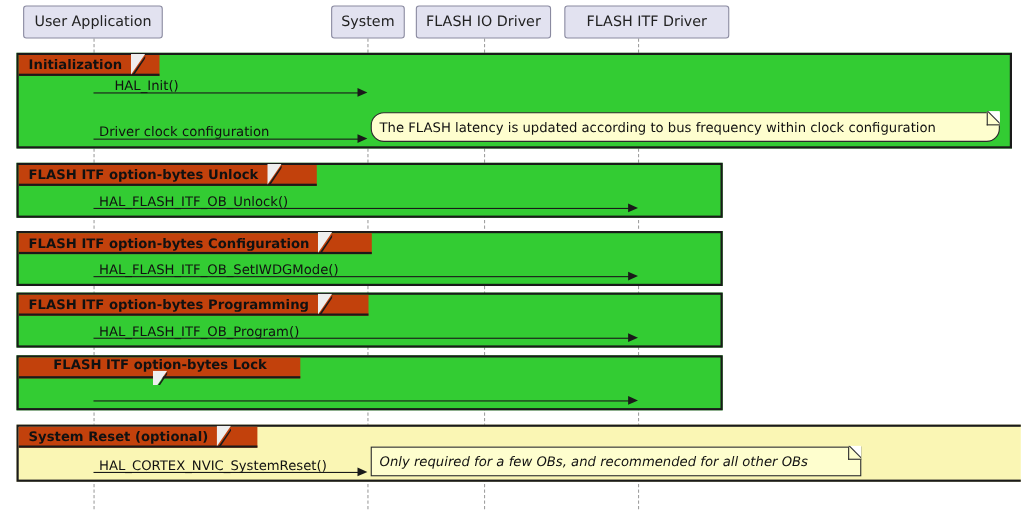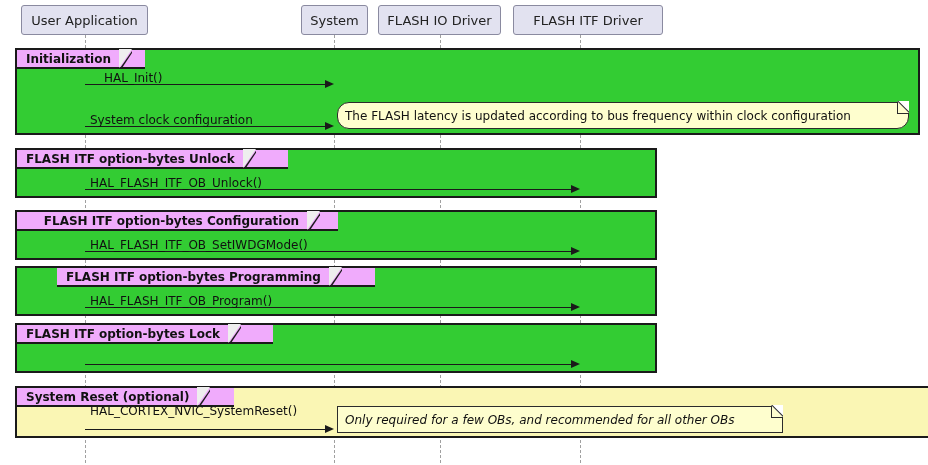--- a/index.html
+++ b/index.html
@@ -27,21 +27,21 @@
   
   .group{
     position:absolute;box-sizing:border-box;
     border:2px solid #1A1A1A;
   }
   .group.green{background:#33CC33;}
   .group.yellow{background:#FAF6B4;}
 
   .group-tab{
     position:absolute;left:0;top:0;height:19px;
-    background:#f0abfc;
+    background:#c2410c;
     display:flex;align-items:center;
     box-sizing:border-box;
     border-right:0;border-bottom:2px solid #1A1A1A;
     z-index:4;
   }
   .group-tab .tab-label{
     font-size:12px;font-weight:bold;color:#111111;
     padding:0 8px 0 9px;white-space:nowrap;line-height:1;
   }
   .group-tab .tab-corner{
@@ -117,69 +117,69 @@
       <div class="group-tab" style="width: 128px;">
         <span class="tab-label">Initialization</span>
         <span class="tab-corner"></span>
       </div>
     </div>
     <div class="msg-line" style="left: 85px; top: 84px; width: 241px;"></div>
     <div class="msg-head" style="left: 325px; top: 80px;"></div>
     <div class="msg-label" style="left: 104px; top: 72px;">HAL_Init()</div>
     <div class="msg-line" style="left: 85px; top: 126px; width: 241px;"></div>
     <div class="msg-head" style="left: 325px; top: 122px;"></div>
-    <div class="msg-label" style="left: 90px; top: 114px;">System clock configuration</div>
+    <div class="msg-label" style="left: 90px; top: 114px;">Driver clock configuration</div>
     <div class="note" style="left: 337px; top: 102px; width: 572px; height: 27px; border-radius: 12px;">
       <div class="note-fold"></div>
       <div class="note-text">The FLASH latency is updated according to bus frequency within clock configuration</div>
     </div>
     <div class="group green" style="left: 15px; top: 148px; width: 642px; height: 50px; padding-left: 36px;">
       <div class="group-tab" style="width: 271px;">
         <span class="tab-label">FLASH ITF option-bytes Unlock</span>
         <span class="tab-corner"></span>
       </div>
     </div>
     <div class="msg-line" style="left: 85px; top: 189px; width: 487px;"></div>
     <div class="msg-head" style="left: 571px; top: 185px;"></div>
     <div class="msg-label" style="left: 90px; top: 177px;">HAL_FLASH_ITF_OB_Unlock()</div>
     <div class="group green" style="left: 15px; top: 210px; width: 642px; height: 50px;">
-      <div class="group-tab" style="width: 321px; justify-content: center;">
+      <div class="group-tab" style="width: 321px;">
         <span class="tab-label">FLASH ITF option-bytes Configuration</span>
         <span class="tab-corner"></span>
       </div>
     </div>
     <div class="msg-line" style="left: 85px; top: 251px; width: 487px;"></div>
     <div class="msg-head" style="left: 571px; top: 247px;"></div>
     <div class="msg-label" style="left: 90px; top: 239px;">HAL_FLASH_ITF_OB_SetIWDGMode()</div>
     <div class="group green" style="left: 15px; top: 266px; width: 642px; height: 50px;">
-      <div class="group-tab" style="width: 318px; margin-left: 40px;">
+      <div class="group-tab" style="width: 318px;">
         <span class="tab-label">FLASH ITF option-bytes Programming</span>
         <span class="tab-corner"></span>
       </div>
     </div>
     <div class="msg-line" style="left: 85px; top: 307px; width: 487px;"></div>
     <div class="msg-head" style="left: 571px; top: 303px;"></div>
     <div class="msg-label" style="left: 90px; top: 295px;">HAL_FLASH_ITF_OB_Program()</div>
     <div class="group green" style="left: 15px; top: 323px; width: 642px; height: 50px;">
-      <div class="group-tab" style="width: 256px;">
+      <div class="group-tab" style="width: 256px; flex-direction: column;">
         <span class="tab-label">FLASH ITF option-bytes Lock</span>
         <span class="tab-corner"></span>
       </div>
     </div>
     <div class="msg-line" style="left: 85px; top: 364px; width: 487px;"></div>
     <div class="msg-head" style="left: 571px; top: 360px;"></div>
     <div class="group yellow" style="left: 15px; top: 386px; width: 916px; height: 52px;">
       <div class="group-tab" style="width: 217px;">
         <span class="tab-label">System Reset (optional)</span>
         <span class="tab-corner"></span>
       </div>
     </div>
     <div class="msg-line" style="left: 85px; top: 429px; width: 241px;"></div>
     <div class="msg-head" style="left: 325px; top: 425px;"></div>
-    <div class="msg-label" style="left: 90px; top: 405px;">HAL_CORTEX_NVIC_SystemReset()</div>
+    <div class="msg-label" style="left: 90px; top: 417px;">HAL_CORTEX_NVIC_SystemReset()</div>
     <div class="note" style="left: 337px; top: 406px; width: 446px; height: 27px; font-style: italic;">
       <div class="note-fold"></div>
       <div class="note-text">Only required for a few OBs, and recommended for all other OBs</div>
     </div>
     <div class="participant" style="left: 21px; top: 5px; width: 127px; height: 30px; text-align: right;">
       <span>User Application</span>
     </div>
     <div class="participant" style="left: 301px; top: 5px; width: 67px; height: 30px;">
       <span>System</span>
     </div>

